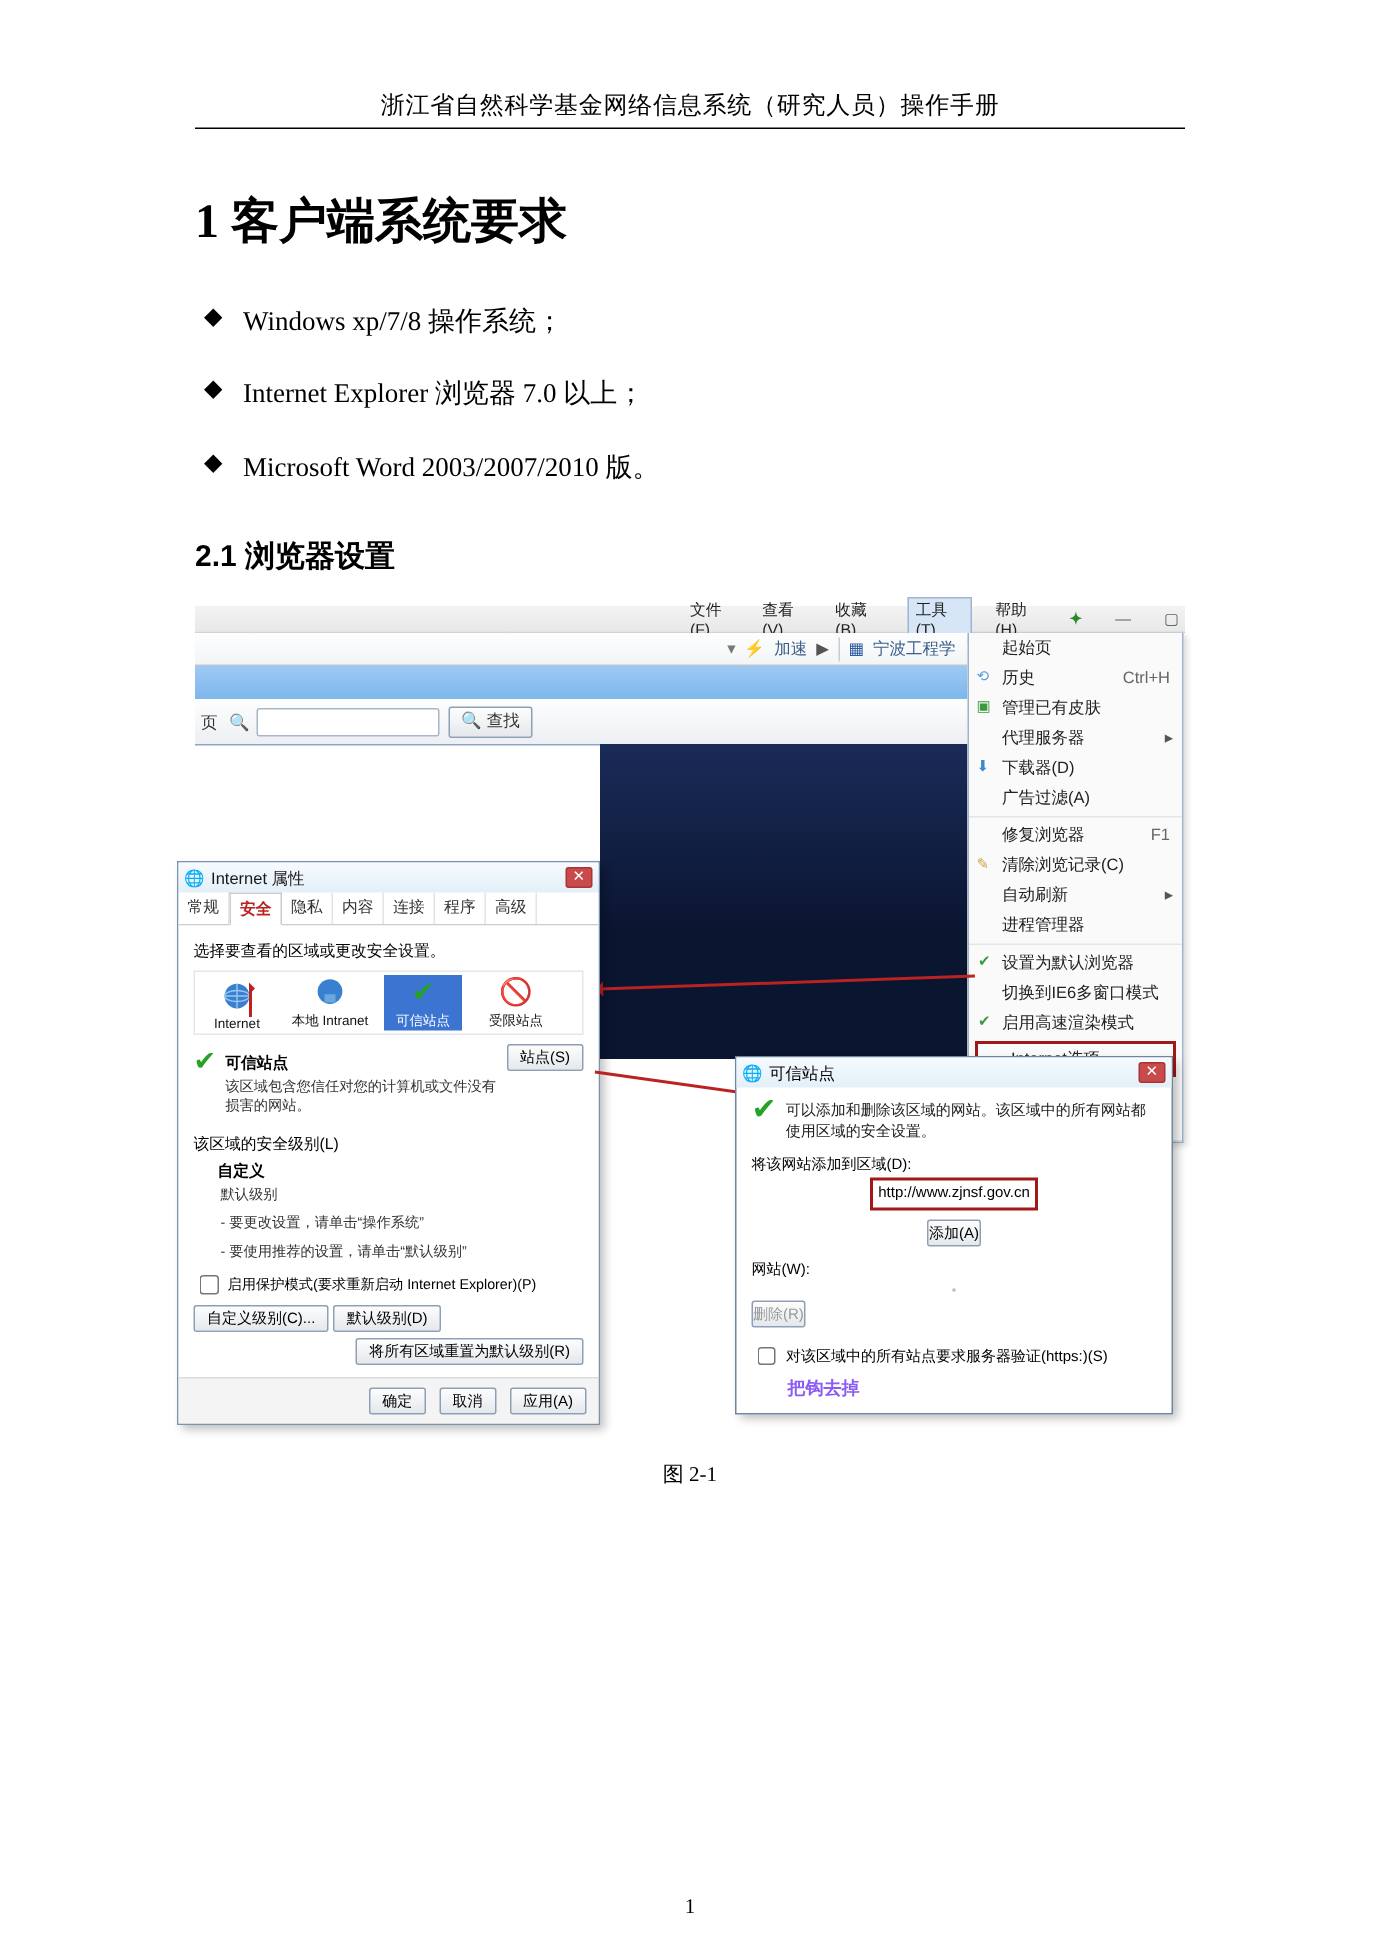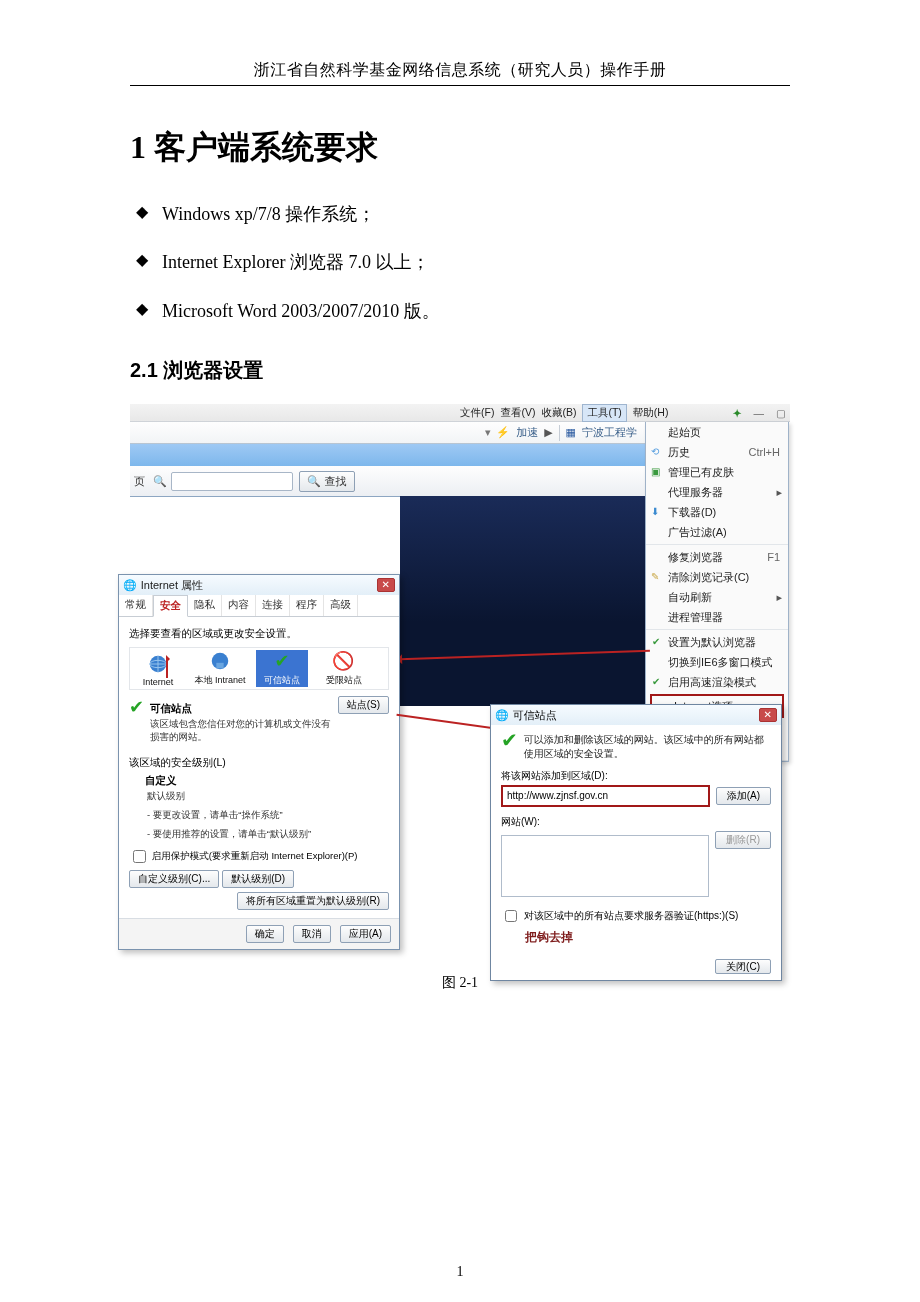--- a/index.html
+++ b/index.html
@@ -69,21 +69,21 @@
     position: absolute;
     left: 0; top: 0; right: 0;
     height: 18px;
     background: linear-gradient(#f3f3f3,#e8e8e8);
     border-bottom: 1px solid #cfd3d8;
     font-size: 10.5px;
     color: #222;
     display: flex;
     align-items: center;
     padding-left: 330px;
-    gap: 6px;
+    gap: 16px;
     box-sizing: border-box;
   }
   .browser-sub {
     position: absolute;
     left: 0; top: 18px; right: 145px;
     height: 22px;
     background: linear-gradient(#fefefe,#f2f4f6);
     border-bottom:1px solid #b8c5d2;
     display:flex;
     align-items:center;
@@ -206,35 +206,35 @@
   }
   .dlg-ts .titlebar{
     height:20px;background:linear-gradient(#f6fbff,#e3eff8);
     display:flex;align-items:center;padding:0 4px;font-size:11px;
   }
   .dlg-ts .titlebar .close{margin-left:auto;font-size:10px;color:#fff;background:#c84a4a;border:1px solid #a33;border-radius:2px;padding:0 4px;line-height:12px;}
   .dlg-ts .body{padding:8px 10px;}
   .dlg-ts .intro{display:flex;gap:6px;font-size:10px;color:#222;}
   .dlg-ts .intro .chk{color:#25a325;font-size:20px;line-height:14px;}
   .dlg-ts label{font-size:10px;display:block;margin-top:8px;}
-  .dlg-ts .inp-wrap{display:flex;align-items:center;gap:6px;margin-top:2px;}
+  .dlg-ts .inp-wrap{display:flex;align-items:center;gap:6px;margin-top:2px;flex-direction:column;}
   .dlg-ts .inp{
     flex:1;height:18px;line-height:18px;padding:0 4px;
     background:#fff;border:1px solid #8ea0b5;font-size:10px;color:#000;
   }
   .dlg-ts .red-box{border:2px solid #a11818;}
   .dlg-ts .btn{
-    padding:1px 10px;font-size:10px;
+    padding:1px 0;font-size:10px;
     background:linear-gradient(#fdfdfd,#e4e8ec);border:1px solid #8ea0b5;border-radius:2px;
   }
   .dlg-ts .listbox{margin-top:4px;height:60px;background:#fff;border:1px solid #b0bccb;}
   .dlg-ts .chk-row{font-size:10px;margin-top:10px;display:flex;align-items:center;gap:4px;}
   .dlg-ts .chk-row input{width:12px;height:12px;}
   .dlg-ts .footer{padding:6px 10px;text-align:right;}
-  .dlg-ts .red-note{color:#7f1d1d;font-weight:bold;margin:4px 0 0 24px;font-size:12px;}
+  .dlg-ts .red-note{color:#8b5cf6;font-weight:bold;margin:4px 0 0 24px;font-size:12px;}
   .arrow-2{
     position:absolute;
     left:266px;top:318px;width:120px;height:2px;background:#b22;transform:rotate(8deg);
   }
   .arrow-2::after{content:"";position:absolute;right:-8px;top:-4px;border:5px solid transparent;border-left-color:#b22;}
   .fig-caption{
     text-align:center;font-size:14px;margin-top:20px;
   }
   .page-number{
     position:absolute;
@@ -418,22 +418,19 @@
         <div class="inp-wrap">
           <div class="listbox" style="flex:1;"></div>
           <span class="btn" style="align-self:flex-start;color:#999;">删除(R)</span>
         </div>
         <div class="chk-row">
           <input type="checkbox" style="">
           <span>对该区域中的所有站点要求服务器验证(https:)(S)</span>
         </div>
         <div class="red-note">把钩去掉</div>
       </div>
-      <div class="footer">
-        <span class="btn">关闭(C)</span>
-      </div>
     </div>
   </div>
 
   <div class="fig-caption">图  2-1</div>
 
   <div class="page-number">1</div>
 </div>
 
 </body></html>

